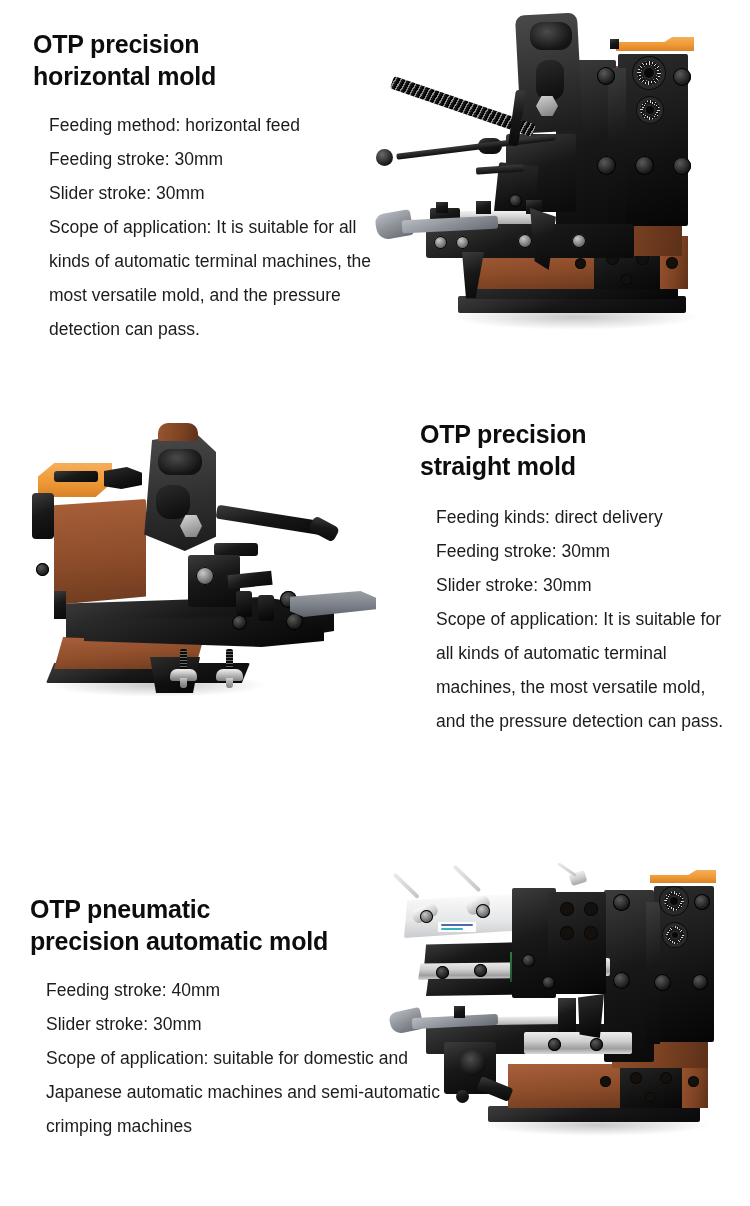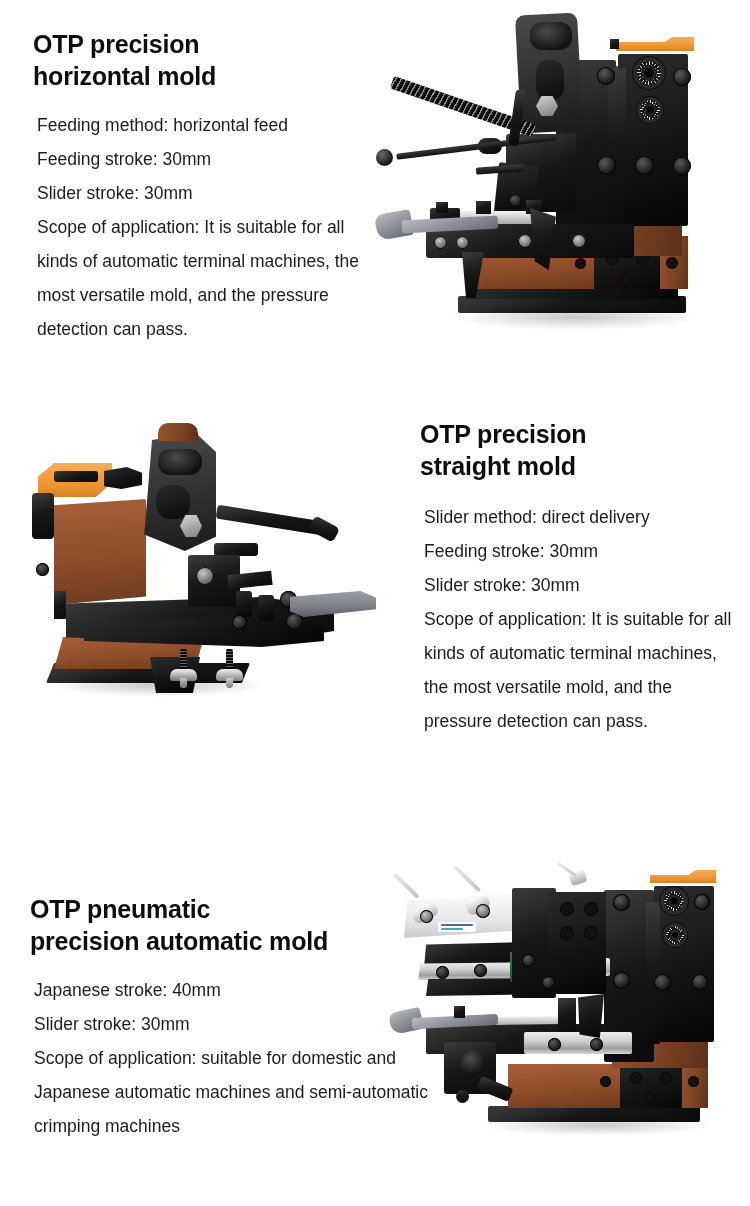--- a/index.html
+++ b/index.html
@@ -19,21 +19,21 @@
 
   .title {
     font-size: 25px;
     font-weight: bold;
     line-height: 32px;
     color: #0d0d0d;
     letter-spacing: -0.2px;
     margin: 0;
     white-space: pre-line;
   }
-  .specs { margin: 4px; padding: 0; }
+  .specs { margin: 16px; padding: 0; }
   .spec-line {
     font-size: 17.5px;
     line-height: 34px;
     color: #1c1c1c;
     white-space: normal;
   }
 
   
   #block1 { left: 33px; top: 28px; width: 360px; }
   #block1 .specs { margin-top: 16px; }
@@ -208,21 +208,21 @@
       <div class="paddle" style="left:32px; top:210px; width:96px; height:13px; transform: rotate(-3deg); border-radius:3px;"></div>
 
       <div class="shadowfade" style="left:80px; top:296px; width:250px; height:26px;"></div>
     </div>
   </div>
 
   <div class="section" id="block2">
     <h2 class="title">OTP precision
 straight mold</h2>
     <div class="specs">
-      <div class="spec-line">Slider method: direct delivery</div>
+      <div class="spec-line">Feeding kinds: direct delivery</div>
       <div class="spec-line">Feeding stroke: 30mm</div>
       <div class="spec-line">Slider stroke: 30mm</div>
       <div class="spec-line">Scope of application: It is suitable for all kinds of automatic terminal machines, the most versatile mold, and the pressure detection can pass.</div>
     </div>
   </div>
 
   <div class="product" id="img2">
     <div class="stage">
 
       <div class="p blk" style="left:28px; top:258px; width:204px; height:20px; clip-path: polygon(4% 0,100% 0,96% 100%,0 100%); border-radius:2px;"></div>
@@ -275,21 +275,21 @@
       </div>
 
       <div class="shadowfade" style="left:30px; top:268px; width:220px; height:24px;"></div>
     </div>
   </div>
 
   <div class="section" id="block3">
     <h2 class="title">OTP pneumatic
 precision automatic mold</h2>
     <div class="specs">
-      <div class="spec-line">Japanese stroke: 40mm</div>
+      <div class="spec-line">Feeding stroke: 40mm</div>
       <div class="spec-line">Slider stroke: 30mm</div>
       <div class="spec-line">Scope of application: suitable for domestic and Japanese automatic machines and semi-automatic crimping machines</div>
     </div>
   </div>
 
   <div class="product" id="img3">
     <div class="stage">
 
       <div class="p blk" style="left:106px; top:248px; width:212px; height:16px; border-radius:2px;"></div>
       <div class="p cop" style="left:126px; top:206px; width:116px; height:44px;"></div>

